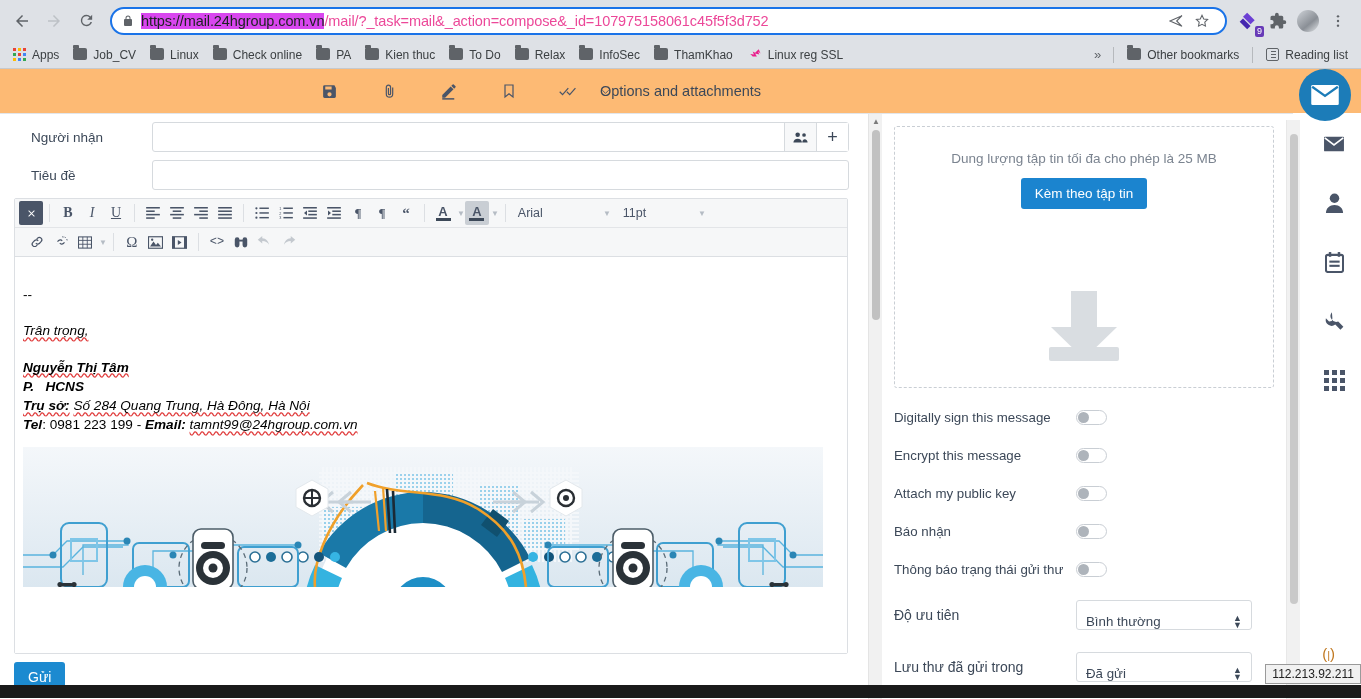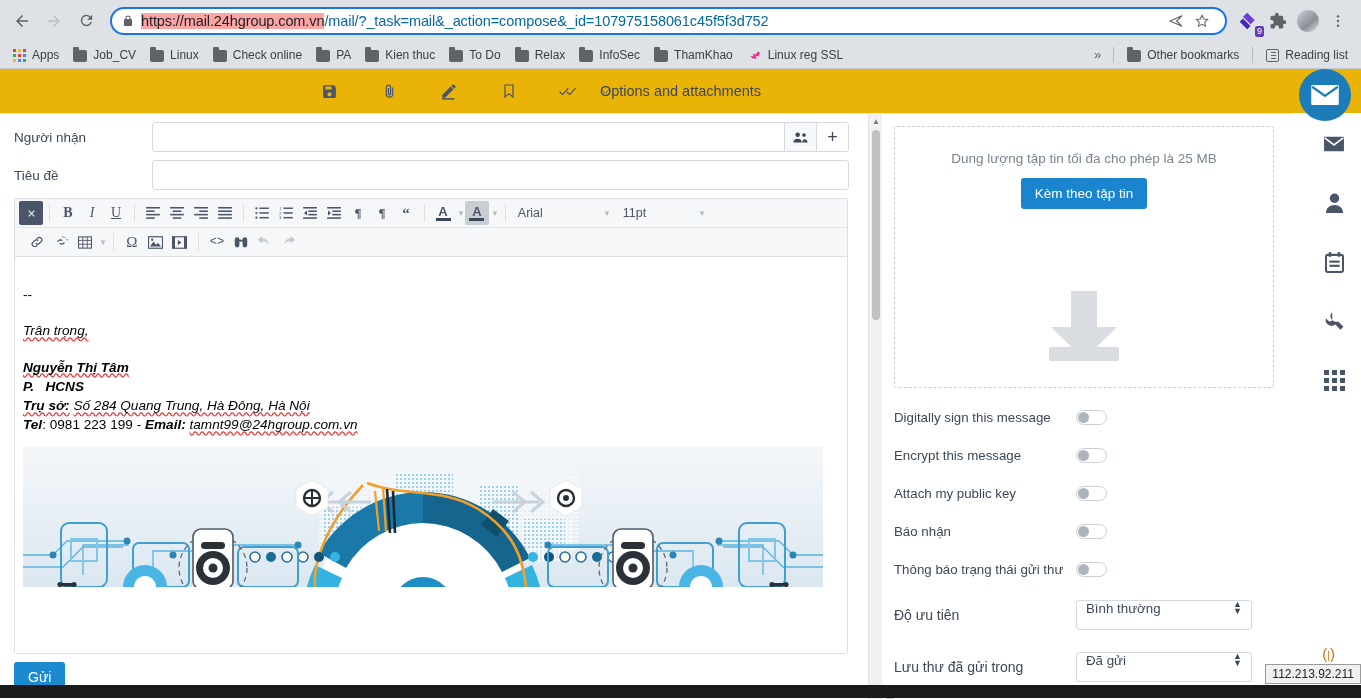--- a/index.html
+++ b/index.html
@@ -46,22 +46,22 @@
   }
   #lock-icon { flex: none; margin-right: 7px; display:flex; align-items:center; }
   #url-text {
     font-size: 14.5px;
     color: #202124;
     white-space: nowrap;
     overflow: hidden;
     flex: 1;
     letter-spacing: -0.1px;
   }
-  #url-text .hl { background: #fca5a5; }
-  #url-text .rest { color: #0369a1; }
+  #url-text .hl { background: #d946ef; }
+  #url-text .rest { color: #ec4899; }
   .omni-icon {
     flex: none;
     width: 26px; height: 26px;
     display: flex; align-items: center; justify-content: center;
     color: #5f6368;
   }
   .ext-icon {
     width: 30px; height: 30px; flex: none;
     display: flex; align-items: center; justify-content: center;
     position: relative;
@@ -71,21 +71,21 @@
     height: 28px;
     display: flex;
     align-items: center;
     padding: 0 6px;
     background: #dee1e6;
     font-size: 12px;
     color: #3c4043;
     border-bottom: 1px solid #c6c9cd;
   }
   .bm {
-    display: flex; align-items: flex-end;
+    display: flex; align-items: flex-start;
     padding: 3px 7px;
     border-radius: 4px;
     white-space: nowrap;
     flex: none;
   }
   .bm-label { margin-left: 6px; font-size: 12px; color: #3c4043; }
   .folder-ico {
     width: 14px; height: 12px;
     background: #5f6368;
     border-radius: 1px 2px 2px 2px;
@@ -130,21 +130,21 @@
     background: #ffffff;
     position: relative;
   }
 
   
   #app-header {
     height: 44px;
     display: flex;
     align-items: center;
     position: relative;
-    background: #eab308;
+    background: #fdba74;
   }
   #compose-tools {
     display: flex; align-items: center;
     margin-left: 318px;
     gap: 38px;
   }
   .tool-btn {
     width: 22px; height: 22px;
     display: flex; align-items: center; justify-content: center;
     color: #4a5568;
@@ -195,21 +195,21 @@
   #left-thumb {
     position: absolute; top: 16px; left: 3px;
     width: 8px; height: 190px;
     background: #c1c1c1; border-radius: 4px;
   }
 
   
   .field-row { display: flex; align-items: center; margin: 0 0 8px 0; }
   .field-label {
     width: 152px;
-    padding-left: 14px;
+    padding-left: 31px;
     font-size: 13.5px;
     color: #3c4858;
   }
   .field-box {
     height: 30px;
     border: 1px solid #d6dade;
     border-radius: 3px;
     background: #fff;
     display: flex;
     align-items: stretch;
@@ -321,21 +321,20 @@
     font-family: "Liberation Sans", sans-serif;
   }
 
   
   #right-col {
     width: 425px;
     background: #fff;
     position: relative;
     padding-top: 6px;
     display: flex;
-    flex-direction: column;
   }
   #right-inner { width: 404px; padding: 0 12px 0 12px; }
   #attach-drop {
     margin: 6px 0 0 0;
     height: 262px;
     border: 1px dashed #c9ced4;
     border-radius: 3px;
     display: flex;
     flex-direction: column;
     align-items: center;
@@ -391,21 +390,21 @@
   }
   .sel-row { display: flex; align-items: center; margin-top: 22px; }
   .sel-label { width: 182px; font-size: 14px; color: #3c4858; }
   .ui-select {
     width: 176px;
     height: 30px;
     border: 1px solid #d6dade;
     border-radius: 3px;
     background: #fff;
     display: flex;
-    align-items: flex-start;
+    align-items: flex-end;
     justify-content: space-between;
     padding: 0 9px;
     font-size: 13.3px;
     color: #3c4858;
   }
   .spin { font-size: 9px; color: #3c4858; line-height: 7px; text-align:center; }
 
   #right-scrollbar {
     width: 14px;
     background: #f1f1f1;

